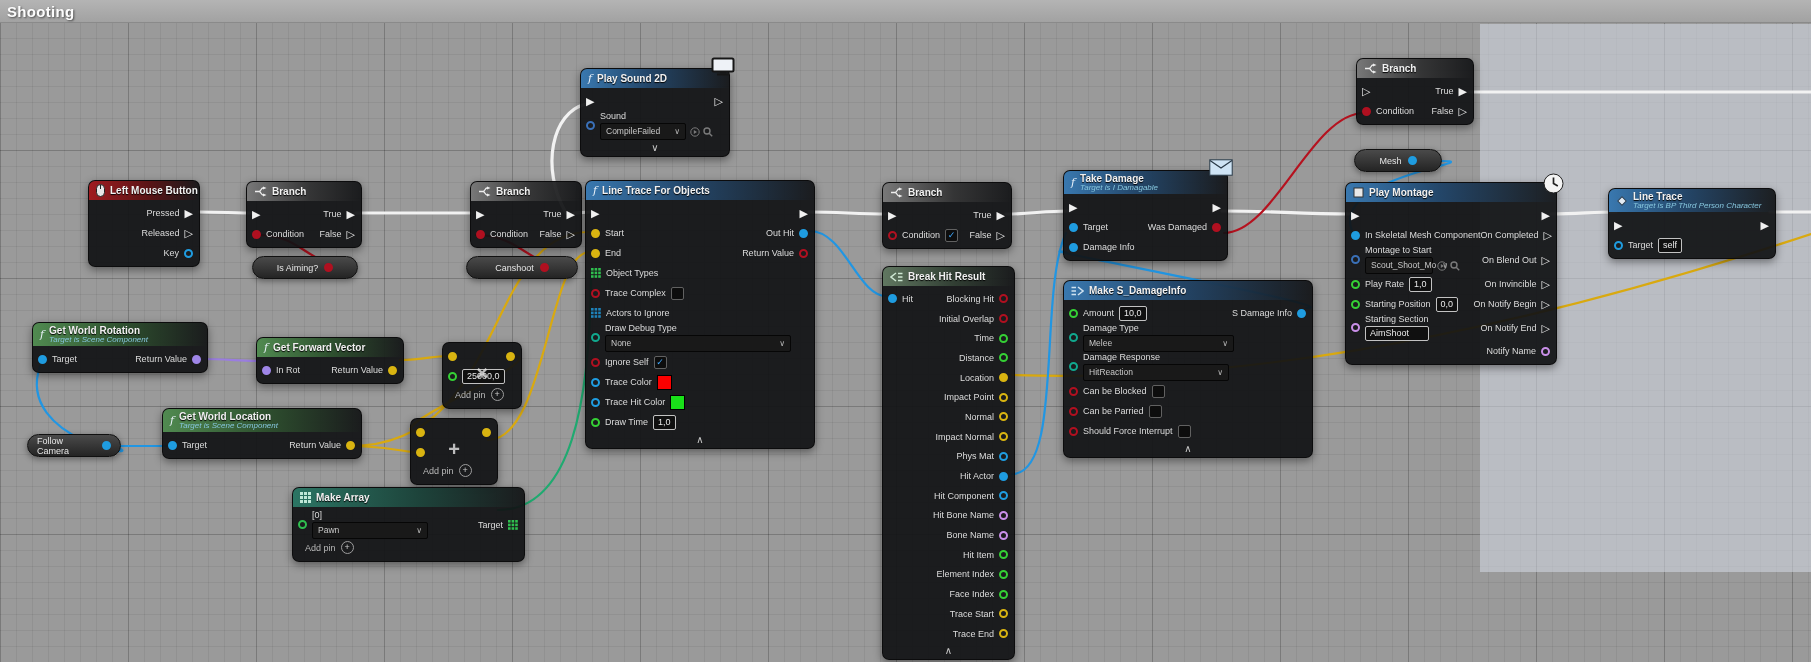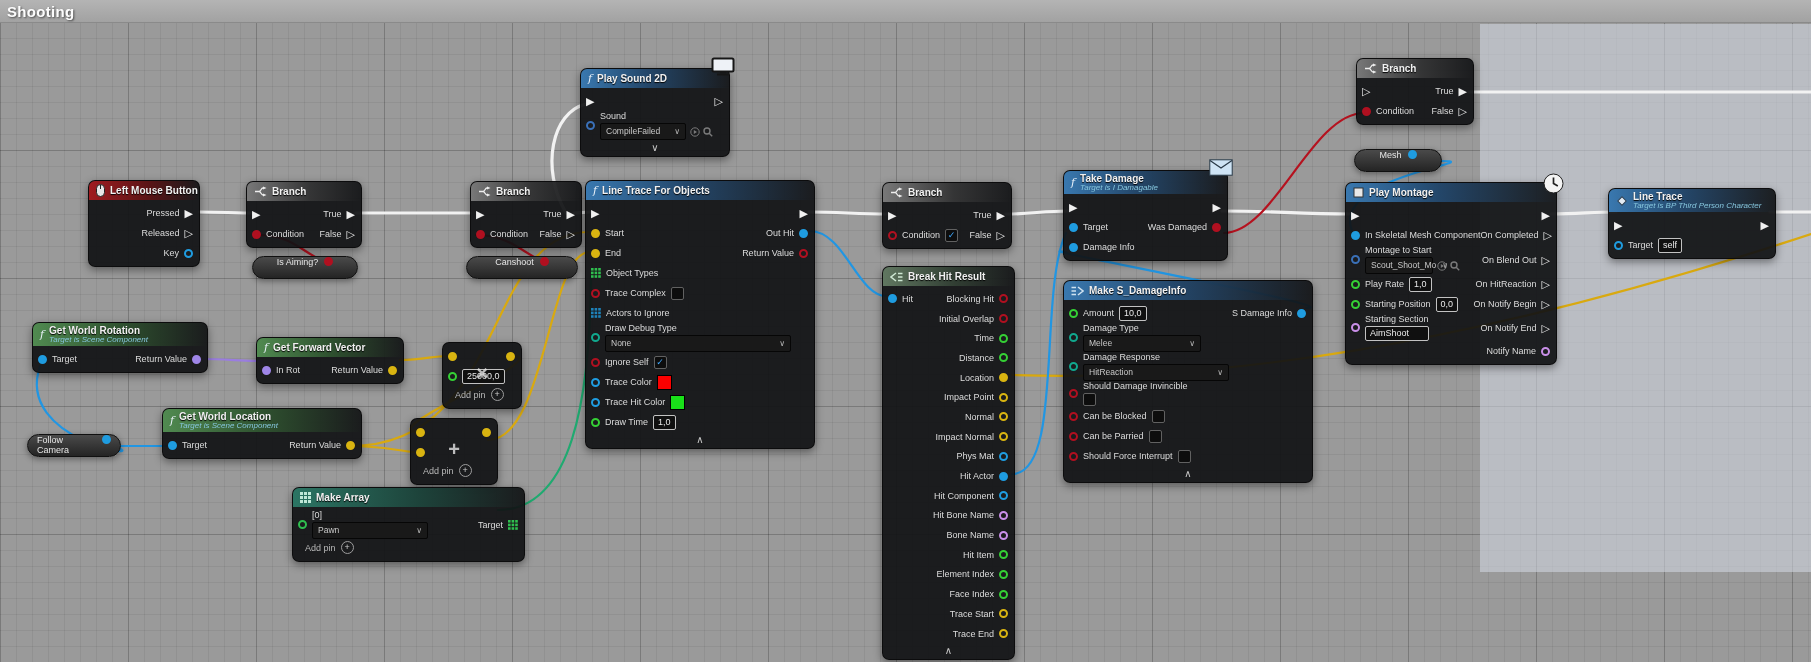--- a/index.html
+++ b/index.html
@@ -46,21 +46,21 @@
        justify-content:center;font-size:9px;color:transparent;border-radius:2px;line-height:9px;flex:none;}
   .chk.on{color:#3fa9ff;}
   .sw{width:13px;height:13px;border:1px solid #000;flex:none;}
   .nfoot{text-align:center;color:#c9c9c9;font-size:10px;line-height:10px;padding-bottom:3px;}
   .addpin{display:flex;align-items:center;gap:5px;color:#b8b8b8;font-size:9px;padding:2px 8px 4px 12px;}
   .cplus{width:11px;height:11px;border:1px solid #9d9d9d;border-radius:50%;display:inline-flex;align-items:center;
          justify-content:center;font-size:9px;color:#cfcfcf;line-height:9px;}
   .center-glyph{position:absolute;left:50%;top:46%;transform:translate(-50%,-50%);font-size:20px;color:rgba(230,230,230,0.8);font-weight:bold;pointer-events:none;}
   .badge{position:absolute;z-index:5;}
   .pill{position:absolute;height:23px;border-radius:12px;background:linear-gradient(#4a4a4a,#242424);border:1px solid #101010;
-        display:flex;justify-content:center;gap:6px;font-size:9px;color:#e6e6e6;
+        display:flex;align-items:center;justify-content:center;gap:6px;font-size:9px;color:#e6e6e6;
         box-shadow:0 2px 6px rgba(0,0,0,0.4);padding:0 9px;box-sizing:border-box;}
 </style>
 </head>
 <body>
 
 <div id="stage">
   <div id="graphbg"></div>
   <div id="lightregion"></div>
   <svg class="wires" width="1811" height="662">
       <path d="M200,212 C222,212 234,213 256,213" stroke="#f2f2f2" stroke-width="3.2" fill="none" stroke-linecap="round"></path>
@@ -589,45 +589,36 @@
             <div class="nr">
               <span class="plab">S Damage Info</span>
               <span class="pr" style="border-color: rgb(31, 156, 224); background: rgb(31, 156, 224);"></span>
             </div>
           </div>
           <div class="nrow">
             <div class="nl">
               <span class="pr" style="border-color: rgb(17, 168, 142);"></span>
               <div class="col">
                 <span class="plab">Damage Type</span>
-                <span class="dd" style="width: 118px;">
+                <span class="dd" style="width: 151px;">
                   <span>Melee</span>
                   <span class="ddc">∨</span>
                 </span>
               </div>
             </div>
           </div>
           <div class="nrow">
             <div class="nl">
               <span class="pr" style="border-color: rgb(17, 168, 142);"></span>
               <div class="col">
                 <span class="plab">Damage Response</span>
                 <span class="dd" style="width: 146px;">
                   <span>HitReaction</span>
                   <span class="ddc">∨</span>
                 </span>
-              </div>
-            </div>
-          </div>
-          <div class="nrow">
-            <div class="nl">
-              <span class="pr" style="border-color: rgb(176, 16, 32);"></span>
-              <div class="col">
-                <span class="plab">Should Damage Invincible</span>
-                <span class="chk">✓</span>
               </div>
             </div>
           </div>
           <div class="nrow">
             <div class="nl">
               <span class="pr" style="border-color: rgb(176, 16, 32);"></span>
               <span class="plab">Can be Blocked</span>
               <span class="chk">✓</span>
             </div>
           </div>
@@ -710,21 +701,21 @@
               <span class="px">▷</span>
             </div>
           </div>
           <div class="nrow">
             <div class="nl">
               <span class="pr" style="border-color: rgb(53, 208, 53);"></span>
               <span class="plab">Play Rate</span>
               <span class="vb">1,0</span>
             </div>
             <div class="nr">
-              <span class="plab">On HitReaction</span>
+              <span class="plab">On Invincible</span>
               <span class="px">▷</span>
             </div>
           </div>
           <div class="nrow">
             <div class="nl">
               <span class="pr" style="border-color: rgb(53, 208, 53);"></span>
               <span class="plab">Starting Position</span>
               <span class="vb">0,0</span>
             </div>
             <div class="nr">

